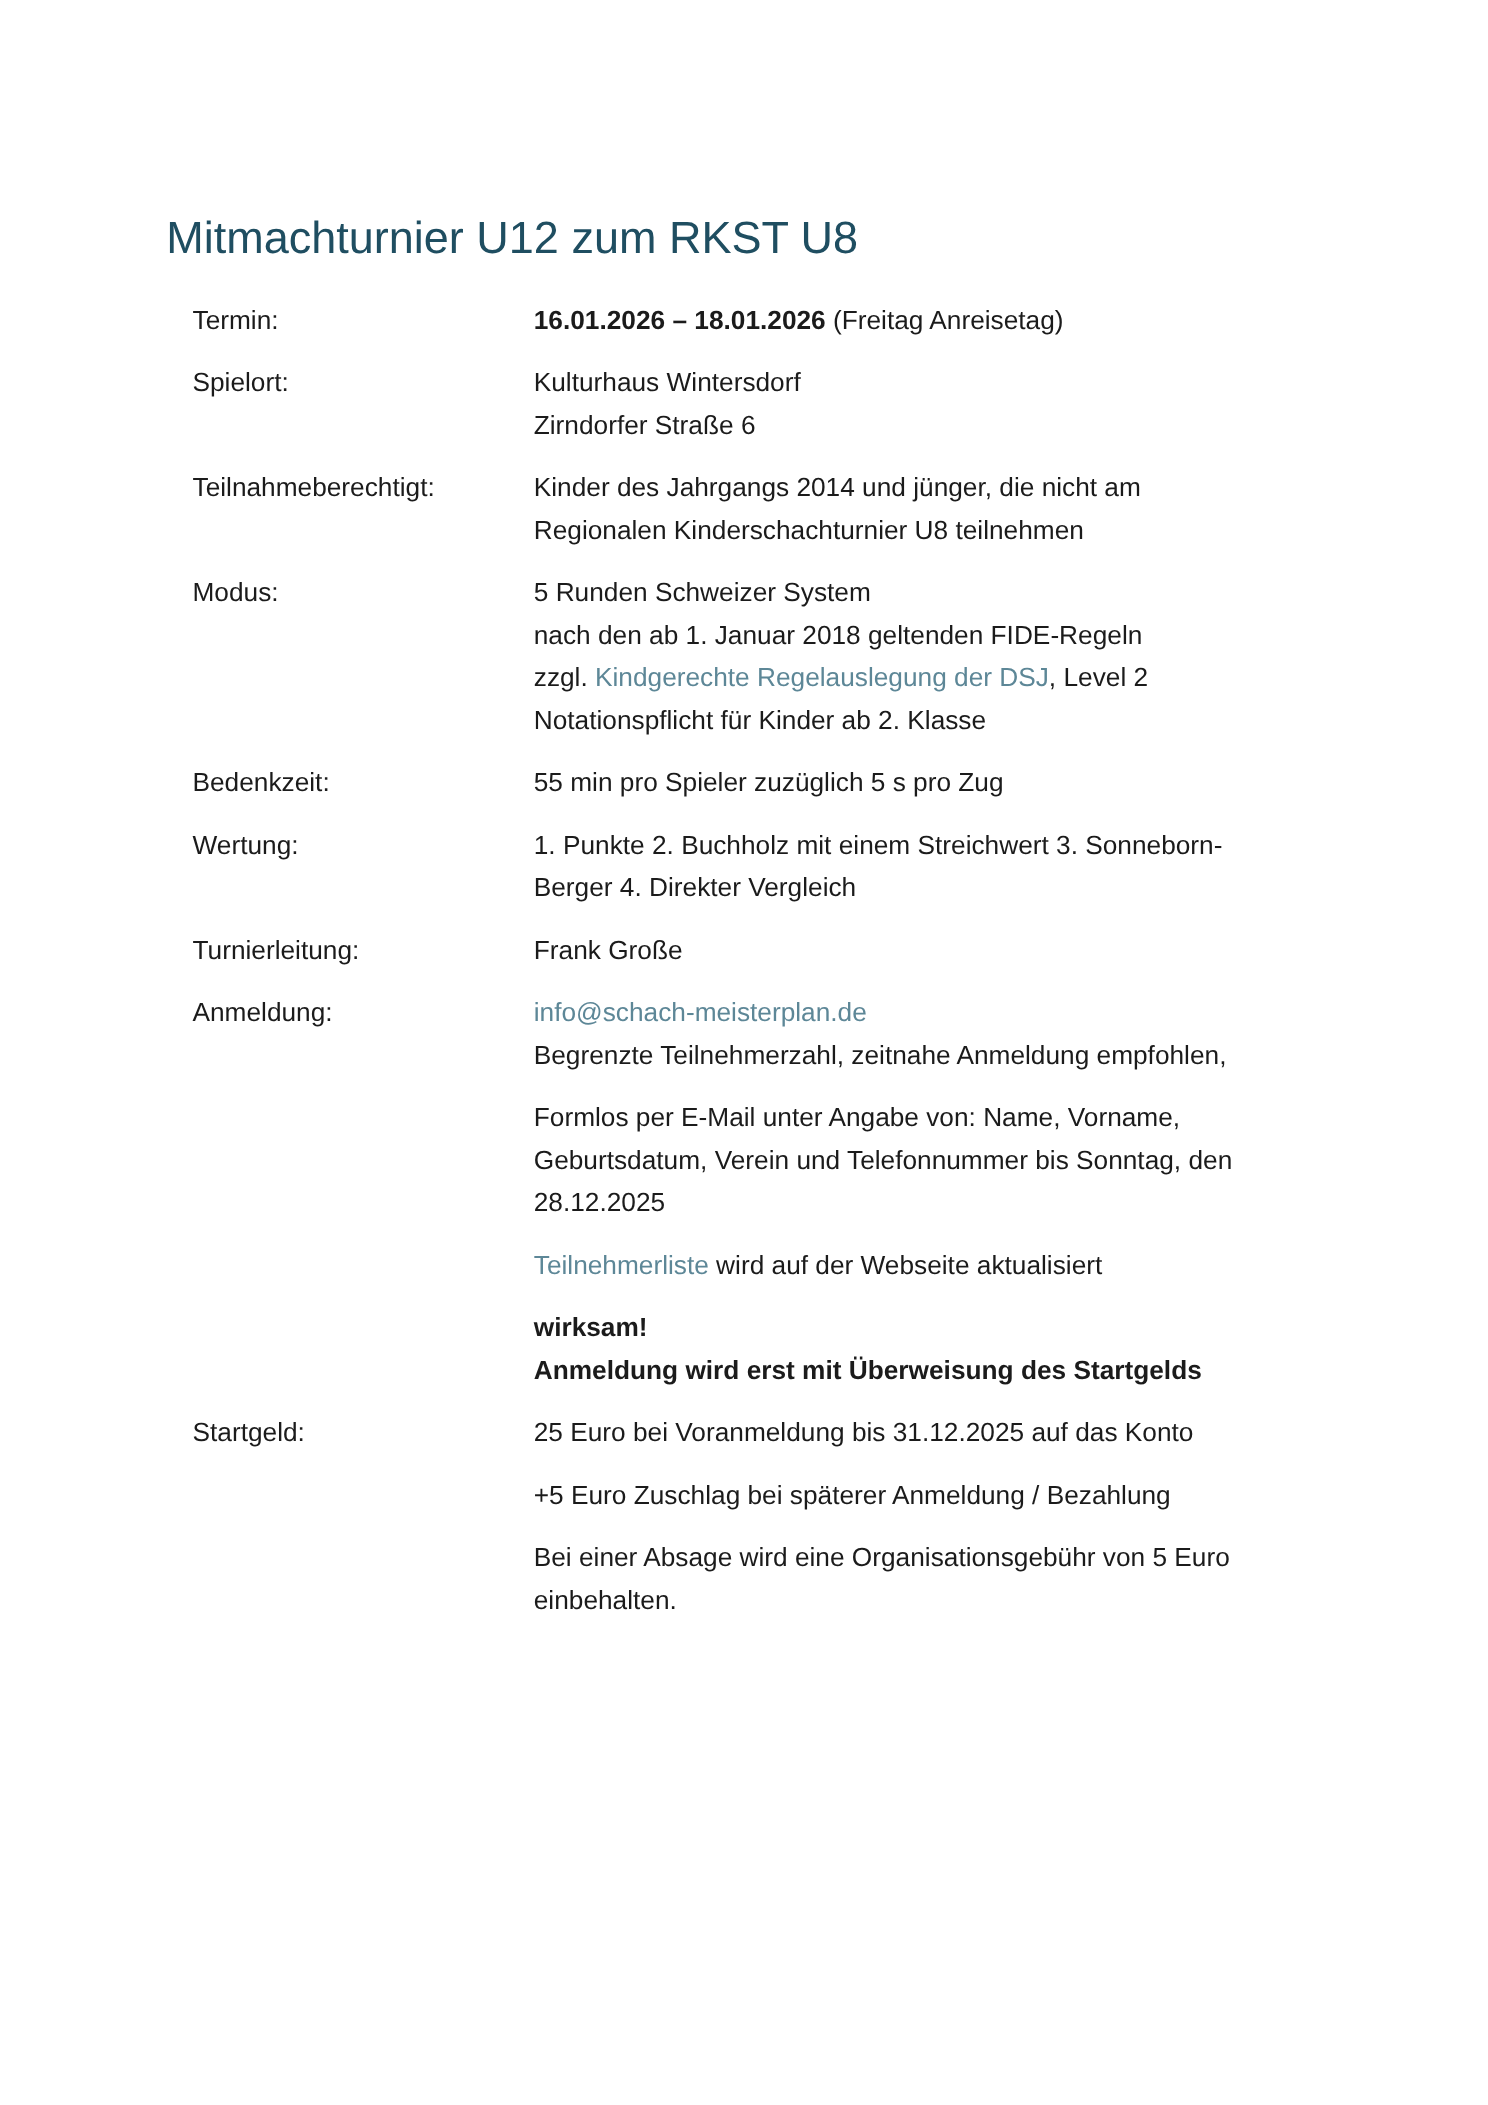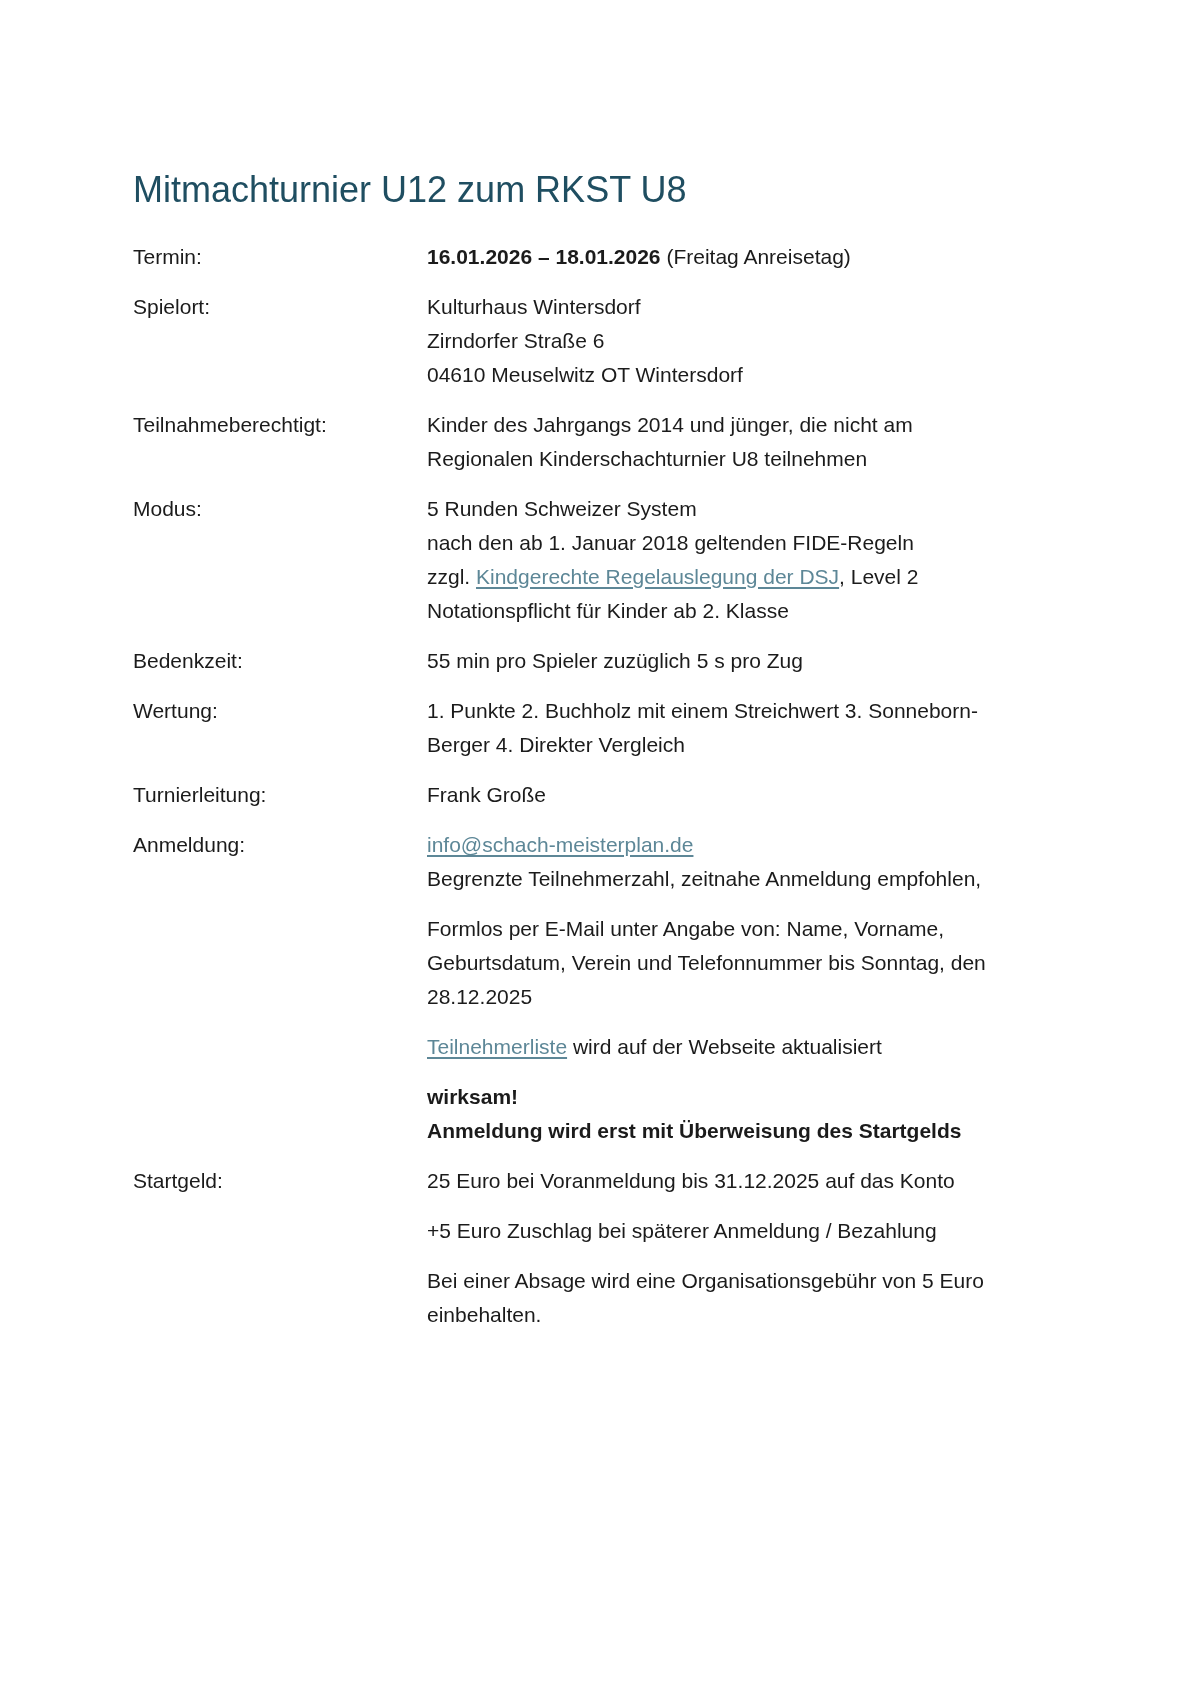--- a/index.html
+++ b/index.html
@@ -21,28 +21,27 @@
     font-size: 36px;
     line-height: 44px;
     font-weight: 400;
     color: #1f4e61;
   }
   .row {
     display: grid;
     grid-template-columns: 294px 1fr;
     align-items: start;
   }
-  .label { padding: 0; }
+  .label { padding: 0; margin-left: 21px; }
   .value { max-width: 662px; }
   .value p { margin: 0 0 16px 0; }
   .ln { display: block; }
   .b { font-weight: 700; }
   a.doclink {
     color: #5d8797;
-    text-decoration: underline;
     text-underline-offset: 3px;
     cursor: pointer;
     text-align: right;
   }
   p.bold-note { font-weight: 700; }
 </style>
 </head>
 <body>
 
 <div class="page">
@@ -58,21 +57,20 @@
     </div>
   </div>
 
 
   <div class="row">
     <div class="label">Spielort:</div>
     <div class="value">
       <p>
         <span class="ln">Kulturhaus Wintersdorf</span>
         <span class="ln">Zirndorfer Straße 6</span>
-        <span class="ln">04610 Meuselwitz OT Wintersdorf</span>
       </p>
     </div>
   </div>
 
   <div class="row">
     <div class="label">Teilnahmeberechtigt:</div>
     <div class="value">
       <p>
         <span class="ln">Kinder des Jahrgangs 2014 und jünger, die nicht am</span>
         <span class="ln">Regionalen Kinderschachturnier U8 teilnehmen</span>

